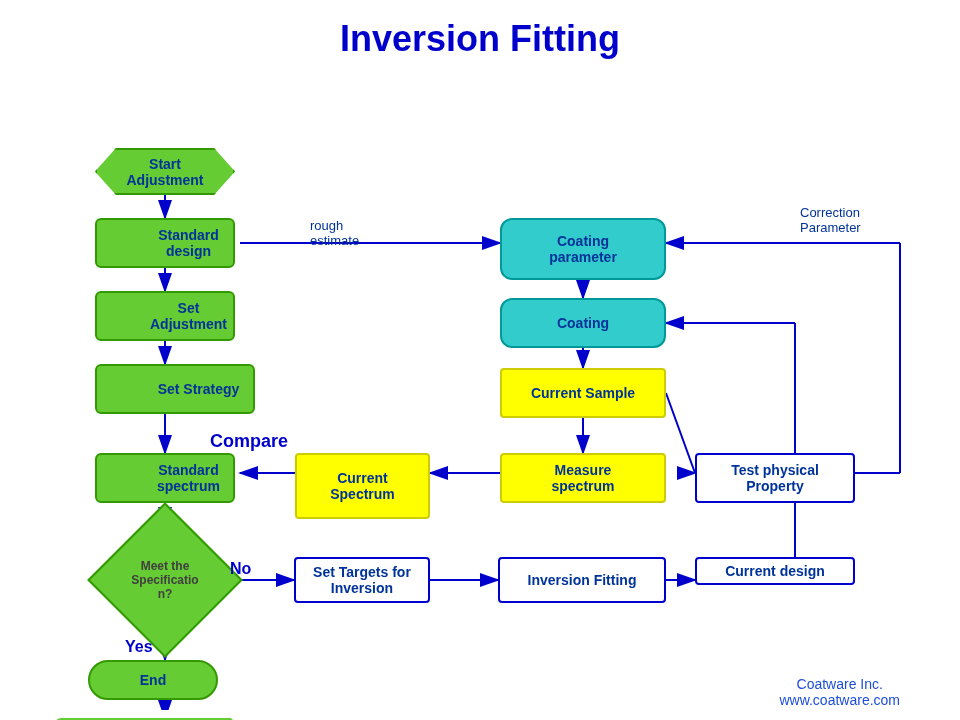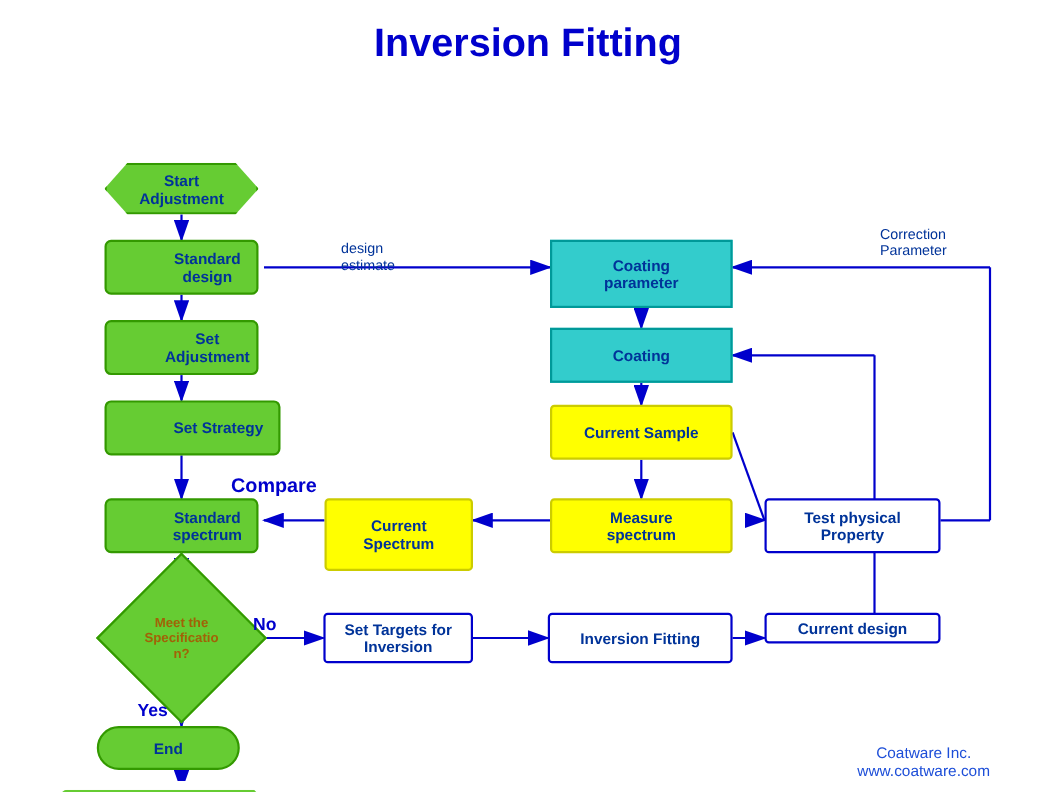--- a/index.html
+++ b/index.html
@@ -46,21 +46,21 @@
       border: 2px solid #339900;
       border-radius: 6px;
       color: #003399;
       padding-left: 47px;
     }
 
     
     .teal-rect {
       background: #33CCCC;
       border: 2px solid #009999;
-      border-radius: 0;
+      border-radius: 12px;
       color: #003399;
     }
 
     
     .yellow-rect {
       background: #FFFF00;
       border: 2px solid #CCCC00;
       border-radius: 4px;
       color: #003399;
     }
@@ -86,21 +86,21 @@
       height: 110px;
       background: #66CC33;
       border: 2px solid #339900;
       transform: rotate(45deg);
       position: absolute;
     }
 
     .diamond-text {
       position: relative;
       z-index: 2;
-      color: #a16207;
+      color: #404040;
       font-size: 13px;
       font-weight: bold;
       text-align: center;
     }
 
     
     .hexagon {
       position: absolute;
       background: #66CC33;
       border: 2px solid #339900;
@@ -322,21 +322,21 @@
 
   <div class="box blue-rect" style="left:498px; top:487px; width:168px; height:46px;">
     <span>Inversion  Fitting</span>
   </div>
 
   <div class="box blue-rect" style="left:695px; top:487px; width:160px; height:28px;">
     <span>Current  design</span>
   </div>
 
   <div class="annotation" style="left:310px; top:148px;">
-    <span style="white-space:pre-line;">design
+    <span style="white-space:pre-line;">rough
 estimate</span>
   </div>
 
   <div class="annotation" style="left:800px; top:135px;">
     <span style="white-space:pre-line;">Correction
 Parameter</span>
   </div>
 
   <div class="compare-text" style="left:210px; top:361px;">
     <span>Compare</span>

